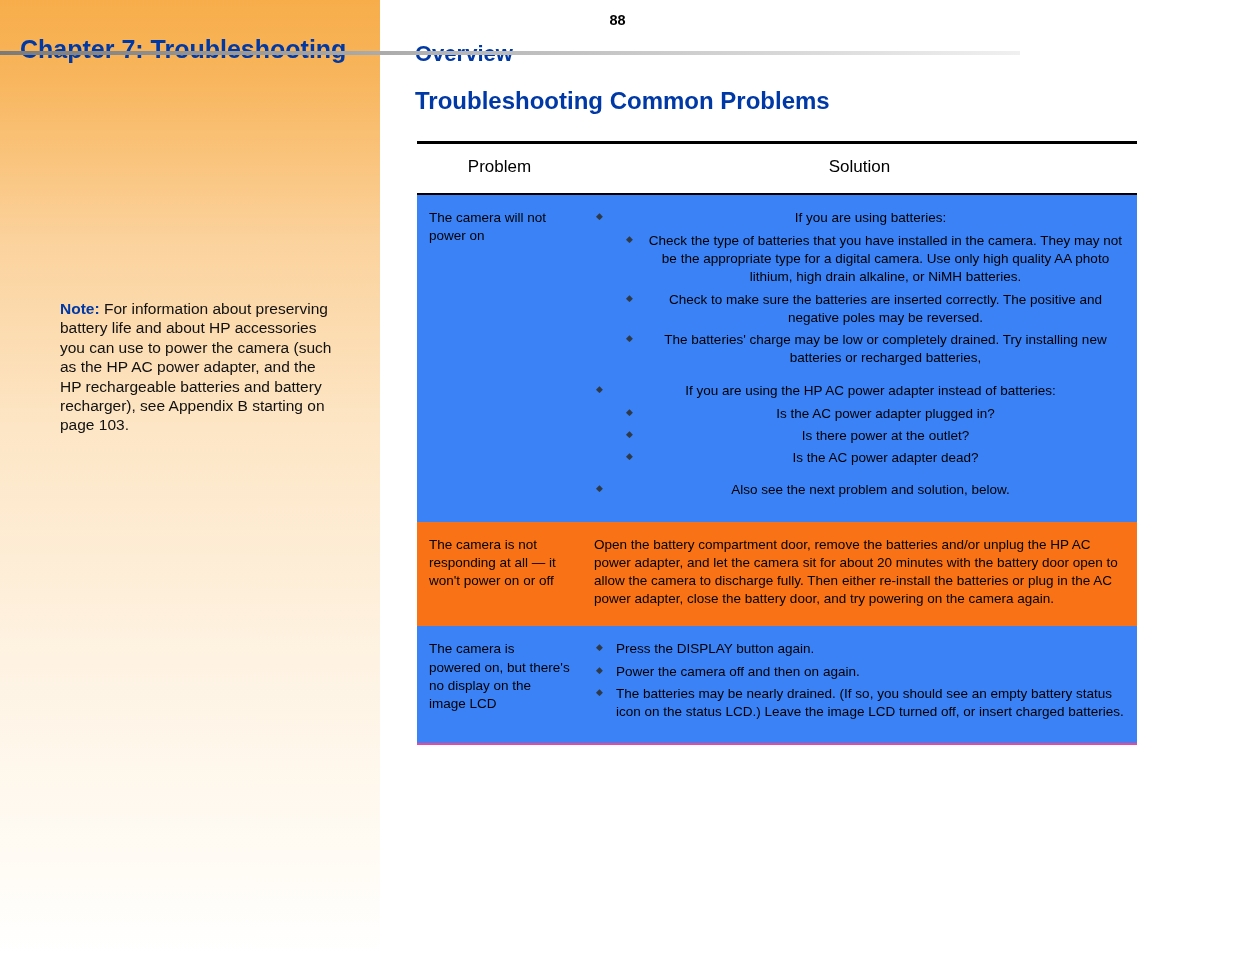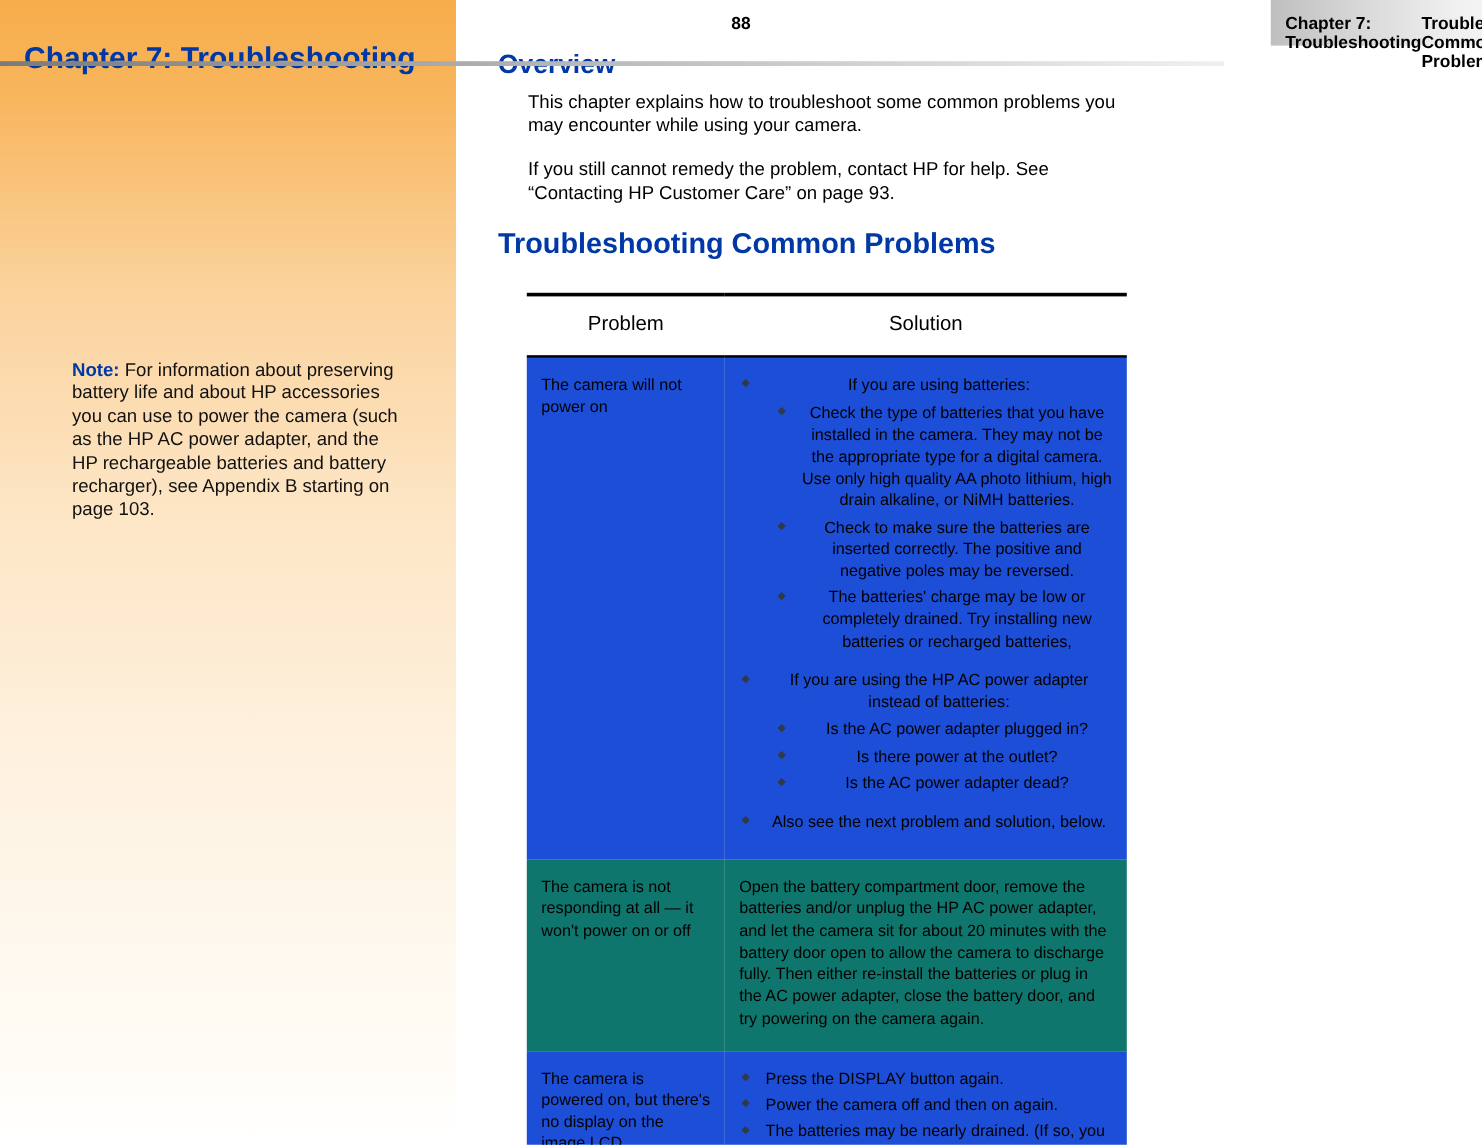--- a/index.html
+++ b/index.html
@@ -10,25 +10,25 @@
   .sidebar-inner{ padding:20px; }
   .chapter-title{ color:#0039a6; font-size:25px; font-weight:bold; padding:15px 0 10px 0; }
   .chapter-rule{ height:4px; width:1020px; position:absolute; top:51px; left:0; background:linear-gradient(90deg,#7a7a7a 0%,#bcbcbc 50%,#f0f0f0 100%); z-index:5;}
   .note-box{ margin-top:225px; font-size:15.5px; line-height:1.25; color:#111; padding:0 20px 0 40px;}
   .note-label{ color:#0039a6; font-weight:bold;text-align:right; }
   .main{ flex:1; padding:30px 120px 20px 35px; font-size:15px; line-height:1.25;}
   h2.overview{ color:#0039a6; font-size:22px; font-weight:bold; margin:10px 0 8px 0;}
   .intro-block{ margin-left:25px; }
   .intro-block p{ margin-bottom:18px; font-size:15.5px;}
   h2.troubleshoot{ color:#0039a6; font-size:24px; font-weight:bold; margin:18px 0 25px 0;}
-  table.trouble{ width:500px; border-collapse:collapse; margin-left:24px; border-top:3px solid #000;}
+  table.trouble{ width:720px; border-collapse:collapse; margin-left:2px; border-top:3px solid #000;}
   table.trouble th{ font-weight:normal; font-size:17px; padding:12px 8px 16px 8px; text-align:center; border-bottom:2px solid #000;}
   table.trouble th:first-child{ width:165px;}
-  table.trouble tr.odd  td{ background:#1d4ed8; }
-  table.trouble tr.even td{ background:#0f766e; }
+  table.trouble tr.odd  td{ background:#3b82f6; }
+  table.trouble tr.even td{ background:#f97316; }
   table.trouble td{ vertical-align:top; padding:14px 12px 18px 12px; font-size:13.5px; line-height:1.35;}
   table.trouble td.problem{ width:165px;}
   table.trouble tr:last-child td{ border-bottom:2px solid #ec4899;}
   ul.diamond{ list-style:none; }
   ul.diamond > li{ position:relative; padding-left:22px; margin-bottom:4px;}
   ul.diamond > li::before{ content:"◆"; position:absolute; left:2px; top:1px; font-size:9px; color:#303a46;}
   ul.diamond ul.diamond{ margin-top:5px; margin-left:8px;}
   ul.diamond ul.diamond > li{ padding-left:22px;}
   .sol-block{ margin-bottom:14px;text-align:center;}
   .footer{ height:38px; padding:12px 12px 0 12px; background:linear-gradient(90deg,#bfbfbf 0%,#d8d8d8 30%,#efefef 60%,#ffffff 100%); font-size:14.5px; font-weight:bold; display:flex; justify-content:space-between; color:#000;}
@@ -45,24 +45,20 @@
       <div class="sidebar-inner">
         <div class="chapter-title">Chapter 7: Troubleshooting</div>
         <div class="note-box">
           <span class="note-label">Note:</span><span> For information about preserving battery life and about HP accessories you can use to power the camera (such as the HP AC power adapter, and the HP rechargeable batteries and battery recharger), see Appendix B starting on page 103.</span>
         </div>
       </div>
     </aside>
 
     <main class="main">
       <h2 class="overview">Overview</h2>
-      <div class="intro-block">
-        <p>This chapter explains how to troubleshoot some common problems you may encounter while using your camera.</p>
-        <p>If you still cannot remedy the problem, contact HP for help. See “Contacting HP Customer Care” on page 93.</p>
-      </div>
       <h2 class="troubleshoot">Troubleshooting Common Problems</h2>
 
       <table class="trouble">
         <thead>
           <tr>
             <th>Problem</th>
             <th>Solution</th>
           </tr>
         </thead>
         <tbody>

